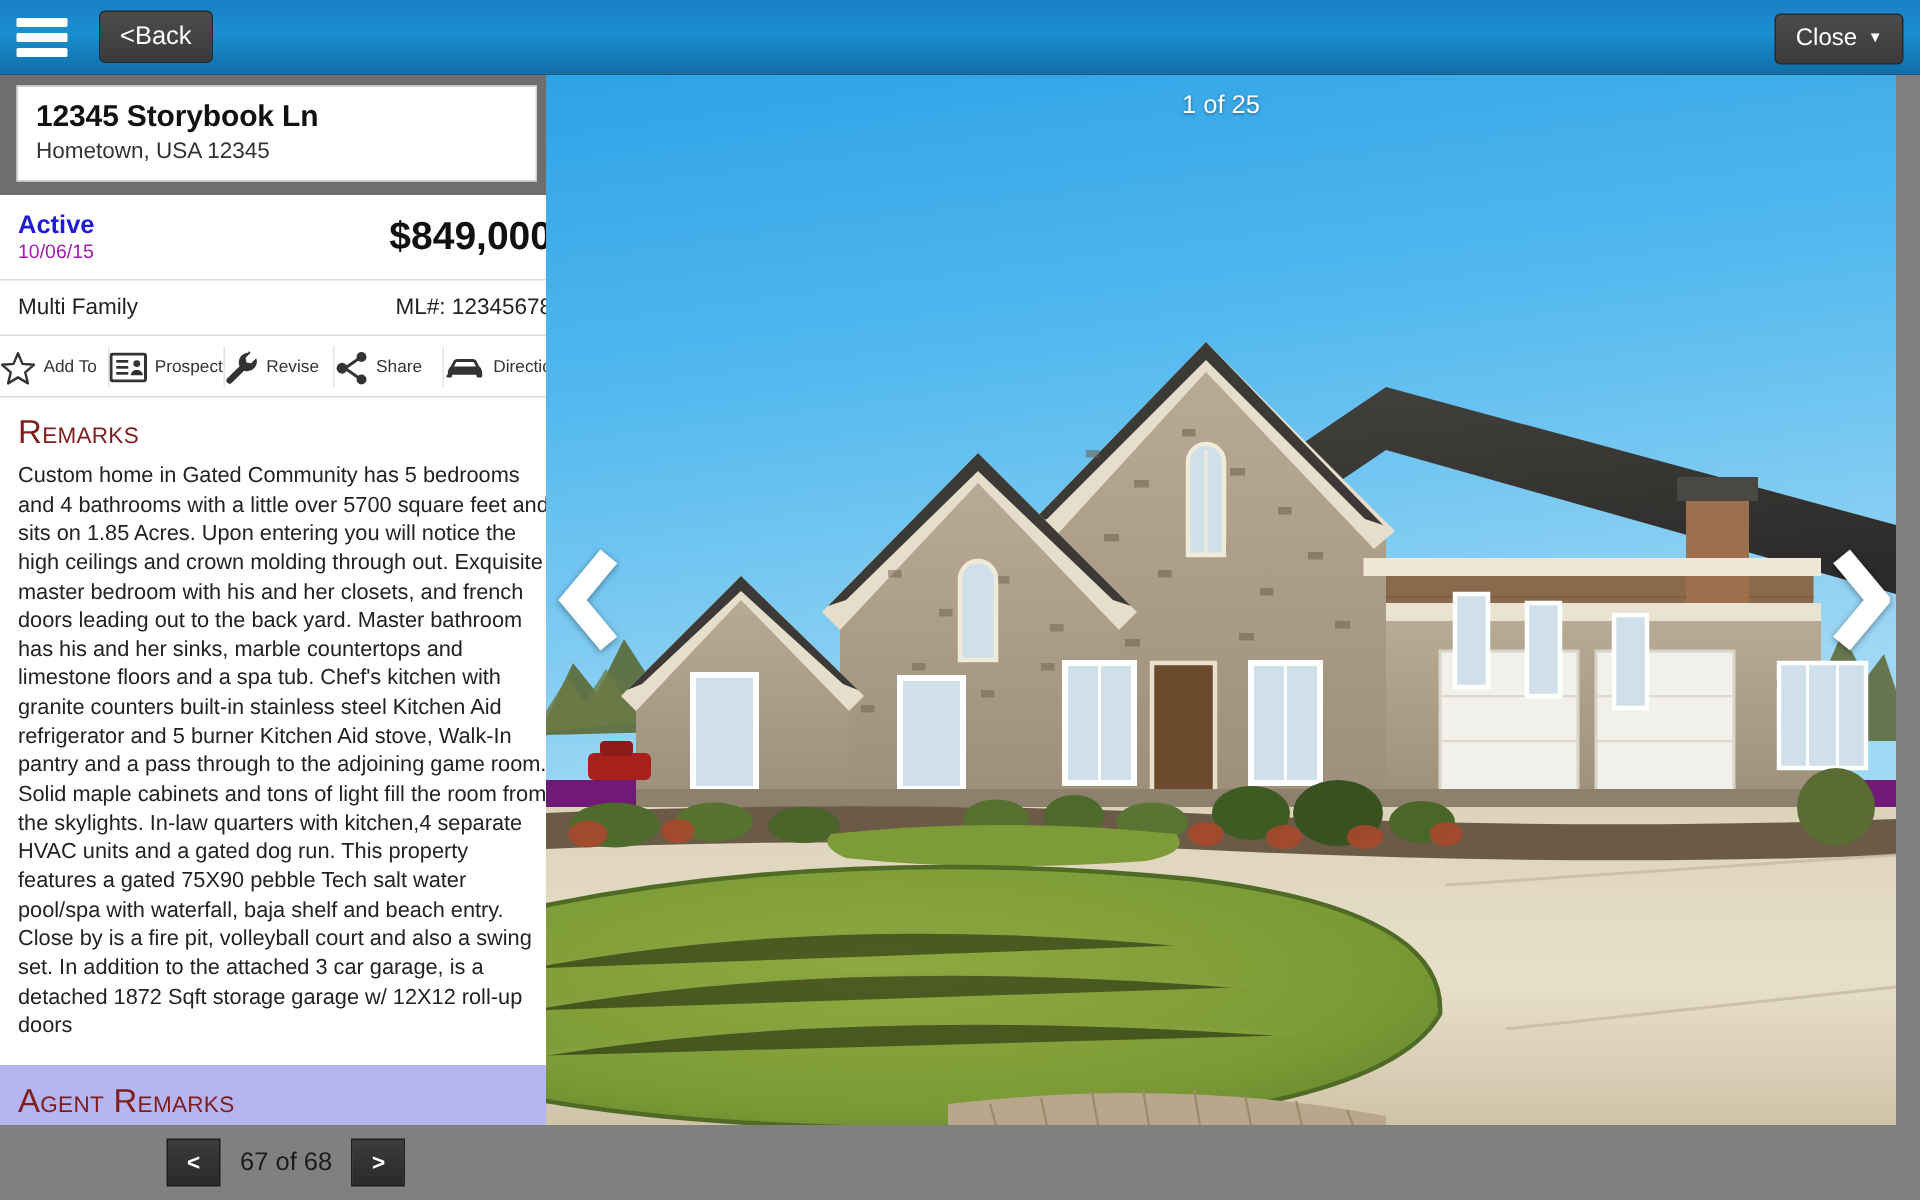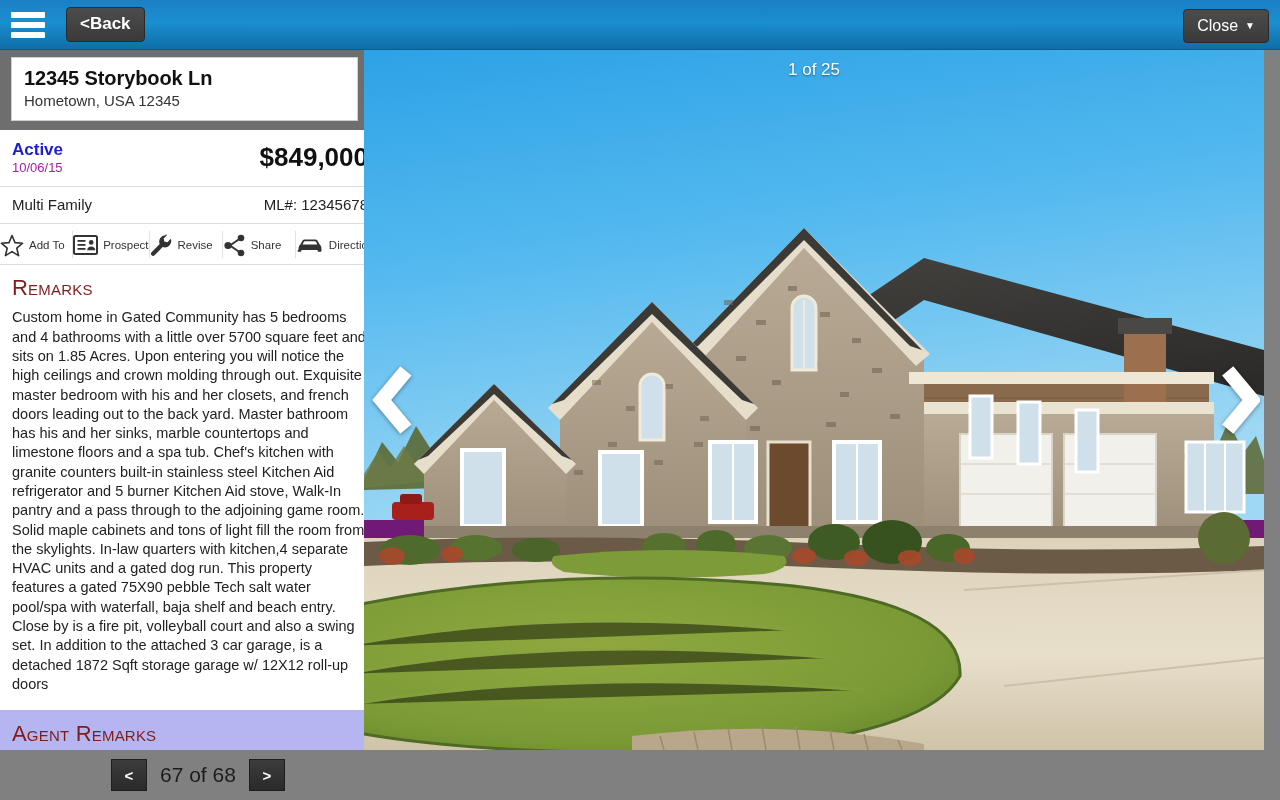--- a/index.html
+++ b/index.html
@@ -25,21 +25,21 @@
   }
   .hamburger span {
     display: block; height: 6px; width: 100%;
     background: #ffffff; border-radius: 1px;
   }
   .btn-dark {
     background: linear-gradient(to bottom, #4c4c4c 0%, #3a3a3a 100%);
     border: 1px solid #2a2a2a;
     border-radius: 4px;
     color: #ffffff;
-    font-size: 17px; font-weight: bold;
+    font-size: 17px; font-weight: normal;
     padding: 7px 13px;
     cursor: pointer;
     line-height: 1.1;
   }
   .back-btn { margin-left: 21px; }
   .more-btn {
     position: absolute; right: 11px; top: 9px;
     font-weight: normal; font-size: 16px;
     display: flex; align-items: center; gap: 7px;
   }
@@ -157,21 +157,21 @@
   }
   .pager { display: flex; align-items: center; gap: 13px; margin-left: 111px; }
   .pager-btn {
     width: 36px; height: 32px;
     background: linear-gradient(to bottom, #3c3c3c 0%, #2a2a2a 100%);
     border: 1px solid #1e1e1e;
     color: #ffffff; font-size: 15px; font-weight: bold;
     display: flex; align-items: center; justify-content: center;
     cursor: pointer;
   }
-  .pager-label { font-size: 21px; color: #1c1c1c; }
+  .pager-label { font-size: 17px; color: #1c1c1c; }
 </style>
 </head>
 <body>
 
 <div class="app">
 
   <div class="header">
     <div class="hamburger">
       <span></span>
       <span></span>

